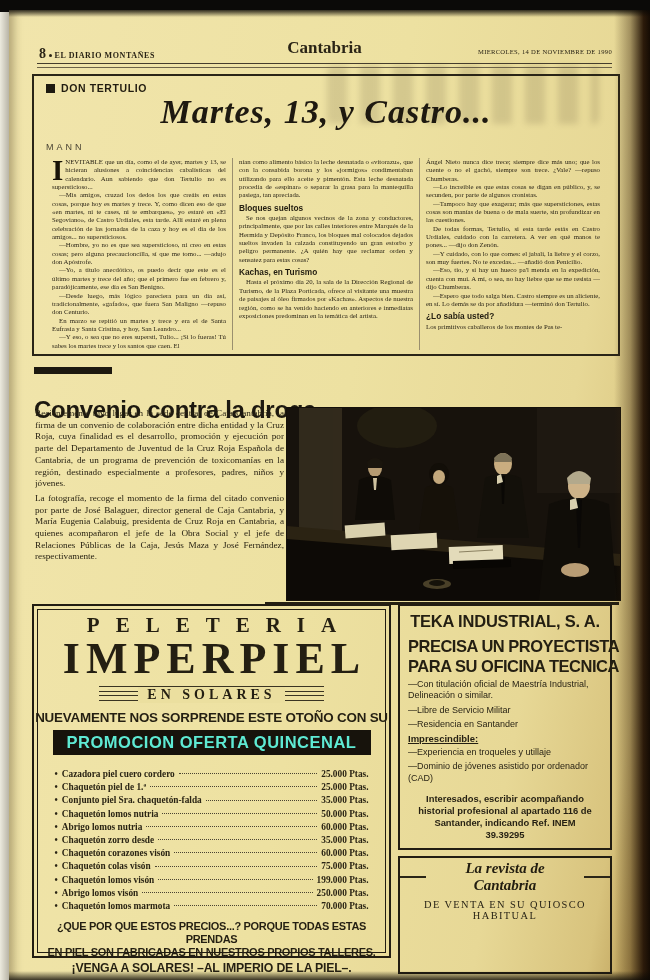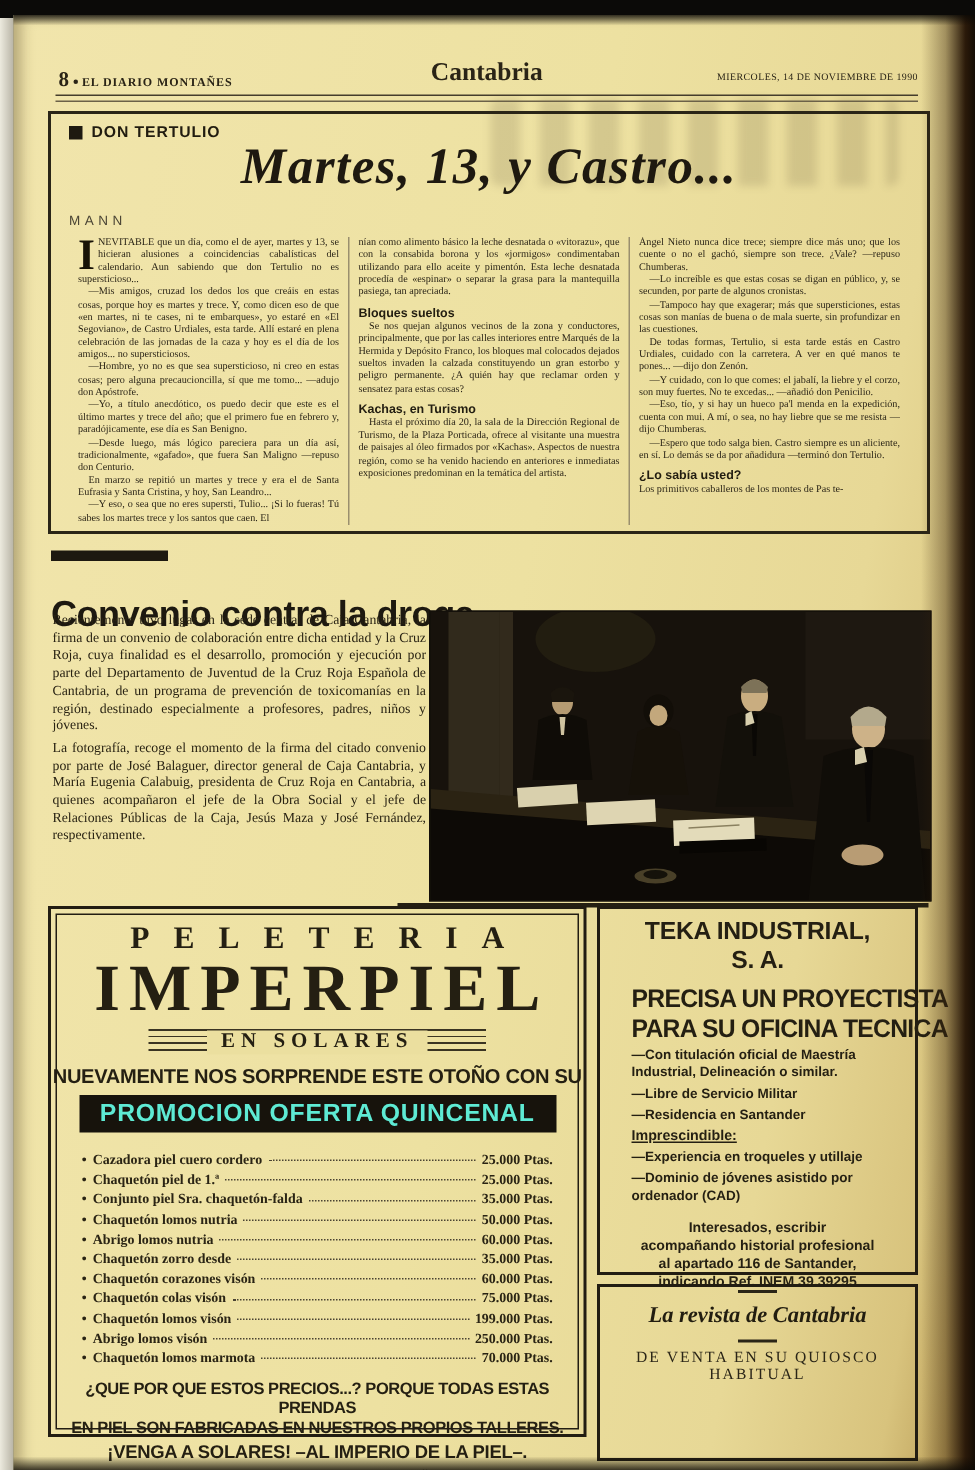--- a/index.html
+++ b/index.html
@@ -85,39 +85,39 @@
   .pdots{flex:1;border-bottom:1.2px dotted #4a4332;margin:0 4px 2px;}
   .pprice{white-space:nowrap;}
   .q1,.q2{font-family:"Liberation Sans",sans-serif;font-weight:bold;font-size:11px;
     line-height:13px;letter-spacing:-.3px;}
   .q1{margin-top:7px;}
   .q3{font-family:"Liberation Sans",sans-serif;font-weight:bold;font-size:12.3px;margin-top:2px;letter-spacing:-.2px;}
   .hours{font-family:"Liberation Sans",sans-serif;font-weight:bold;font-size:9.2px;
     letter-spacing:.6px;margin-top:5px;}
   
   .ad2{position:absolute;left:389px;top:594px;width:214px;height:246px;box-sizing:border-box;
-    border:2px solid #221d12;padding:6px 21px;font-family:"Liberation Sans",sans-serif;color:#241f12;}
+    border:2px solid #221d12;padding:6px 8px;font-family:"Liberation Sans",sans-serif;color:#241f12;}
   .teka-co{font-size:16.5px;font-weight:bold;text-align:center;letter-spacing:-.2px;}
   .teka-h{font-size:17px;font-weight:bold;letter-spacing:-.5px;line-height:19.5px;
     transform:scaleX(.97);transform-origin:left;white-space:nowrap;}
   .teka-h1{margin-top:6px;}
-  .teka-req{font-size:9px;line-height:11.3px;margin-top:3px;font-weight:bold;}
+  .teka-req{font-size:9px;line-height:11.3px;margin-top:3px;}
   .teka-must{font-size:9.5px;font-weight:bold;margin-top:3px;text-decoration:underline;}
   .teka-contact{font-size:9.4px;font-weight:bold;text-align:center;margin-top:9px;line-height:12px;padding:0 6px;}
   
   .ad3{position:absolute;left:389px;top:846px;width:214px;height:118px;box-sizing:border-box;
     border:2px solid #221d12;text-align:center;padding-top:1px;color:#2a2517;}
   .pejin-logo{font-family:"Liberation Sans",sans-serif;font-weight:bold;font-size:42px;
     line-height:46px;letter-spacing:1px;color:#332f1e;}
   @supports ((-webkit-background-clip:text) or (background-clip:text)){
     .pejin-logo{background:repeating-linear-gradient(135deg,#2c2818 0 2px,#5d5640 2px 4px);
       -webkit-background-clip:text;background-clip:text;color:transparent;}
   }
   .pejin-tag{display:flex;align-items:center;justify-content:center;gap:7px;
-    font-style:italic;font-weight:bold;font-size:15px;margin-top:1px;color:#221d10;flex-direction:column;}
+    font-style:italic;font-weight:bold;font-size:15px;margin-top:1px;color:#221d10;}
   .pejin-dash{width:26px;height:2px;background:#2a2517;}
   .pejin-foot{font-family:Liberation Serif, serif;font-size:10.4px;letter-spacing:1.4px;margin-top:5px;}
 </style>
 </head>
 <body>
 
 <div class="scan-strip"></div>
 
 <div class="page">
   <div class="ghost"></div>

